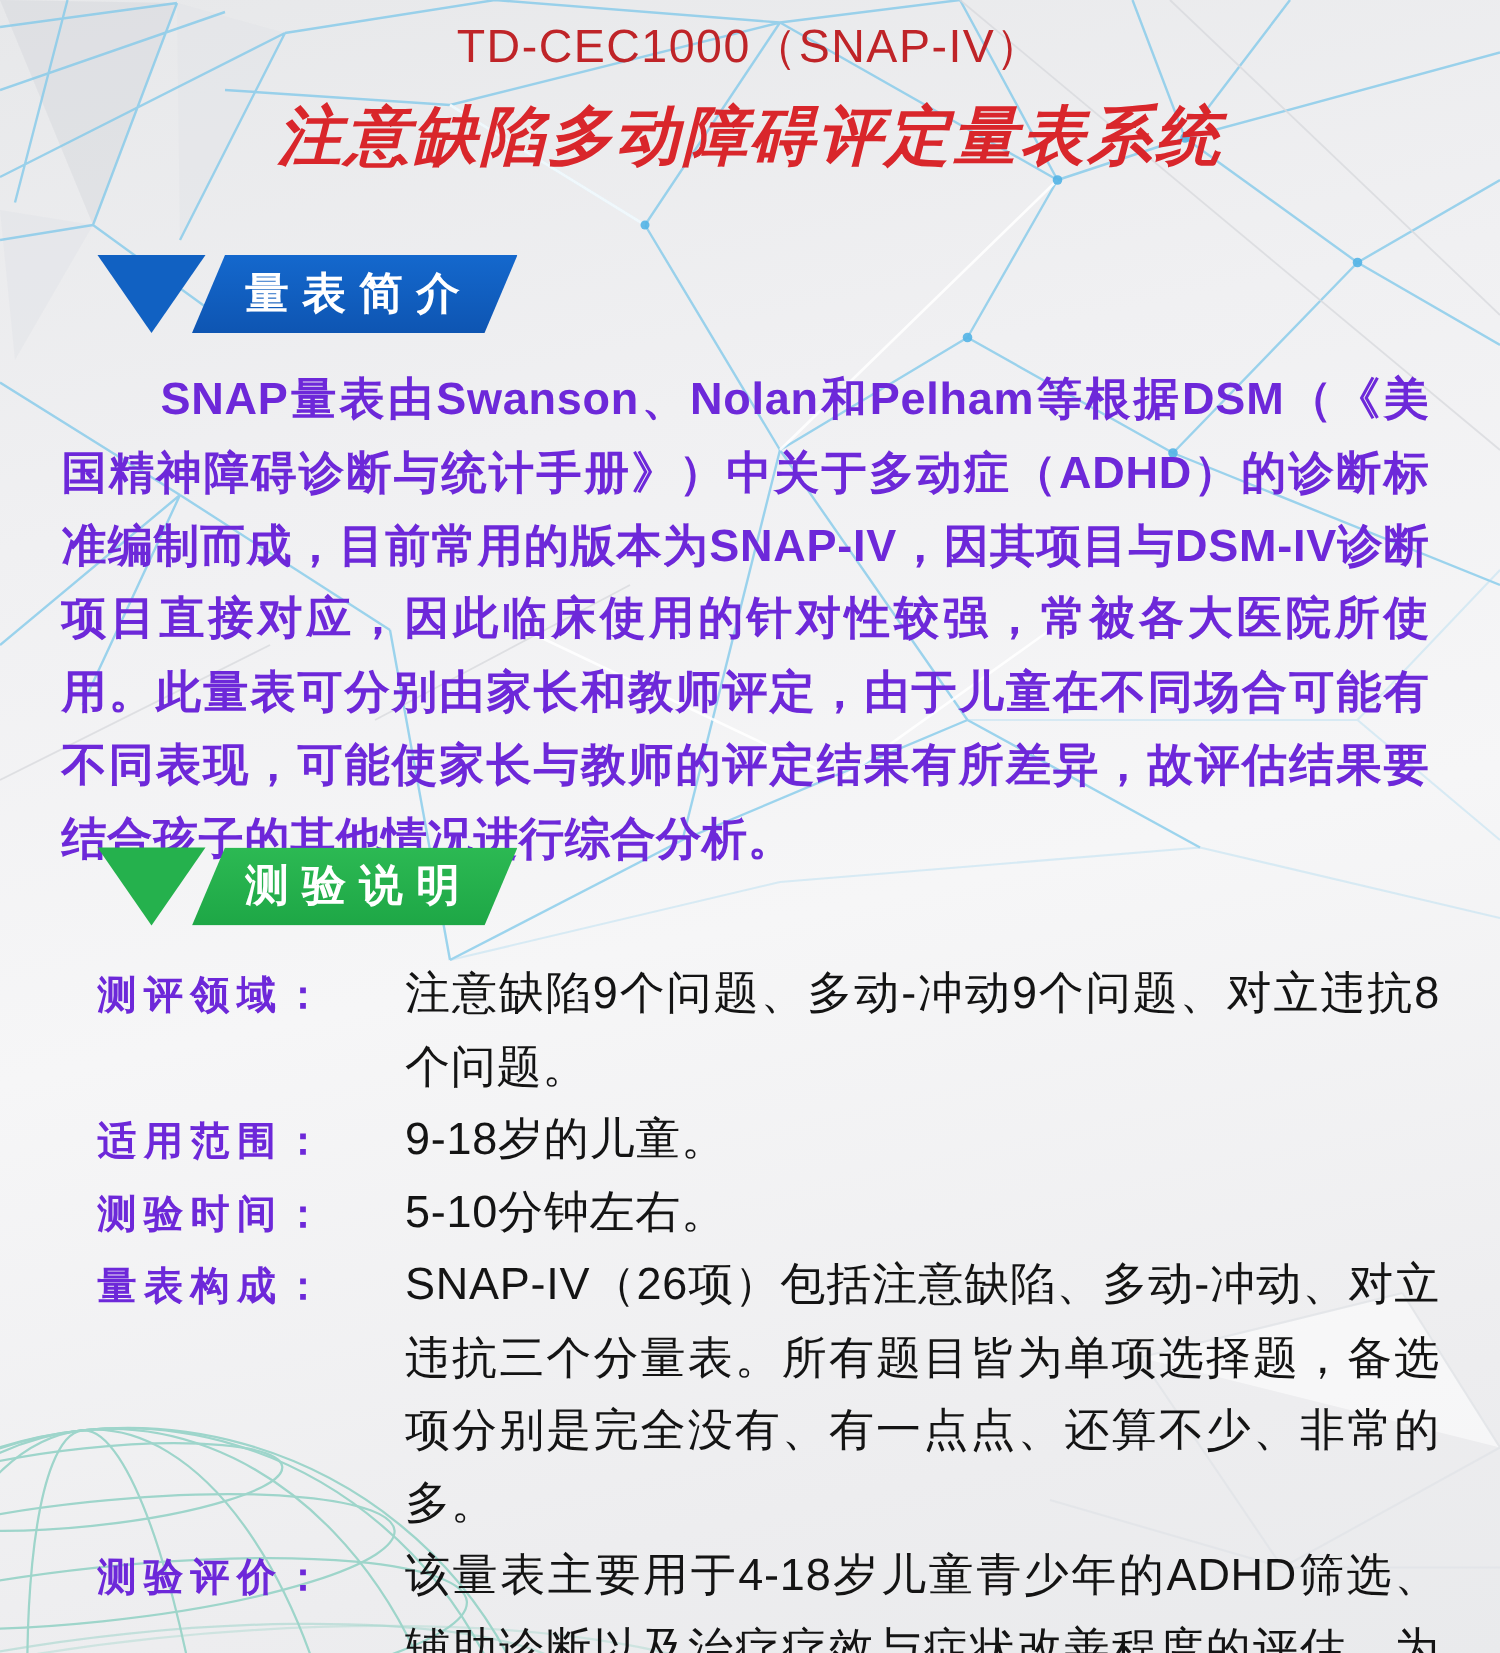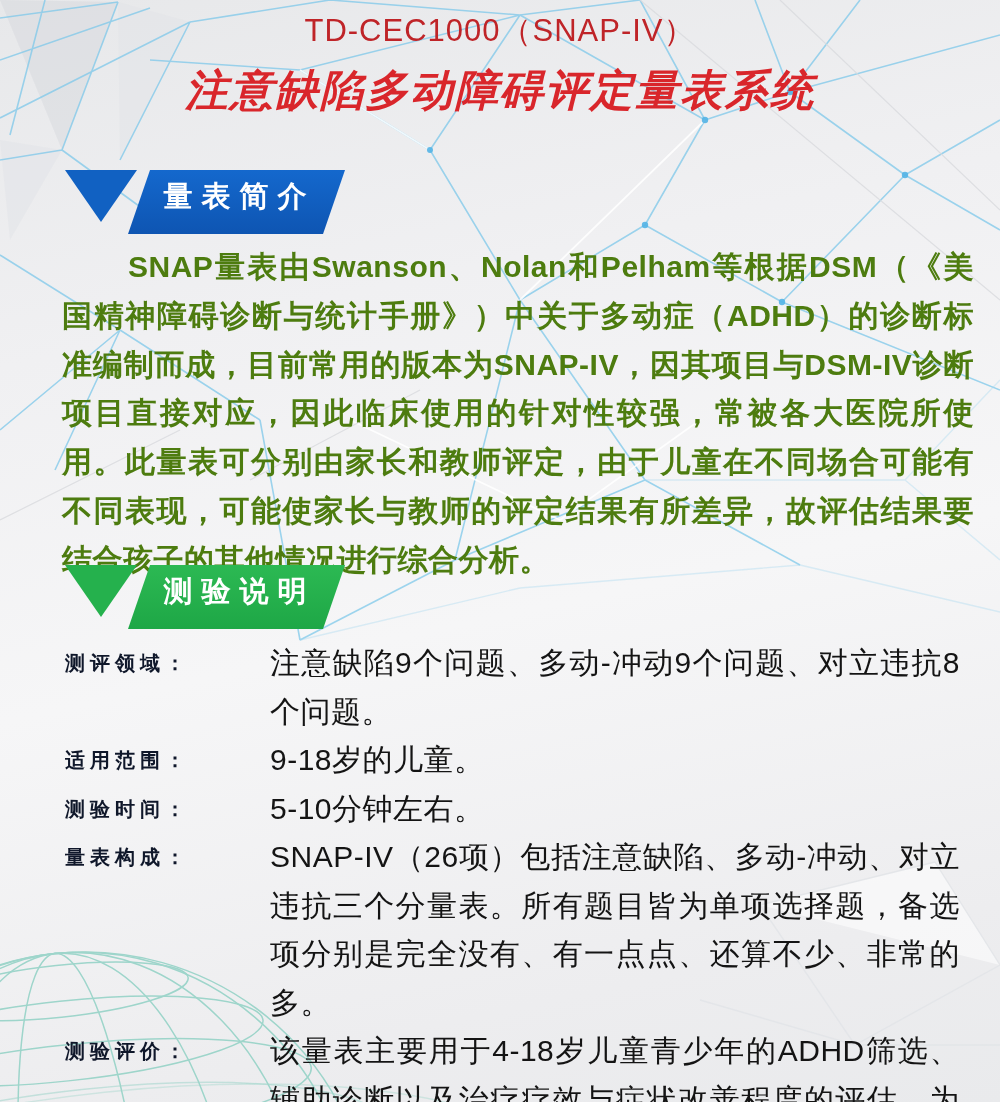--- a/index.html
+++ b/index.html
@@ -20,45 +20,45 @@
     left:0;top:62px;width:1000px;text-align:center;
     font-size:43px;font-weight:bold;letter-spacing:2px;color:#d9262b;font-style:italic;
   }
 
   .banner{position:absolute;left:65px;width:290px;height:52px;}
   .banner .tri{
     position:absolute;left:0;top:0;width:0;height:0;
     border-left:36px solid transparent;border-right:36px solid transparent;
   }
   .banner .band{
-    position:absolute;left:63px;top:0;width:217px;height:64px;
+    position:absolute;left:63px;top:0;width:217px;height:52px;
     clip-path:polygon(22px 0,100% 0,calc(100% - 22px) 100%,0 100%);
   }
   .banner .band .label{
     width:100%;height:52px;line-height:52px;text-align:center;
     padding-left:6px;box-sizing:border-box;
     color:#ffffff;font-size:29px;font-weight:bold;letter-spacing:9px;
   }
   .banner.blue{top:170px;}
   .banner.blue .tri{border-top:52px solid #1161c2;}
   .banner.blue .band{background:linear-gradient(180deg,#1468cd,#0e55b2);}
   .banner.green{top:565px;}
   .banner.green .tri{border-top:52px solid #25b14d;}
   .banner.green .band{background:linear-gradient(180deg,#2cb953,#1ea746);}
 
   .intro-paragraph{
-    left:62px;top:243px;width:912px;
-    font-size:30px;line-height:48.8px;font-weight:bold;color:#4d7c0f;
+    left:41px;top:243px;width:912px;
+    font-size:30px;line-height:48.8px;font-weight:bold;color:#6d28d9;
     text-align:justify;text-indent:2.2em;letter-spacing:0.5px;
   }
 
   .info-list{left:65px;top:639px;width:895px;}
   .info-item{display:flex;align-items:flex-start;}
   .info-item .item-label{
-    flex:0 0 205px;color:#0f172a;font-weight:bold;font-size:20px;
+    flex:0 0 205px;color:#6d28d9;font-weight:bold;font-size:26px;
     line-height:48.5px;letter-spacing:5px;white-space:nowrap;
   }
   .info-item .item-text{
     flex:1;color:#141414;font-weight:normal;font-size:30px;
     line-height:48.5px;text-align:justify;letter-spacing:0.5px;
   }
 </style>
 </head>
 <body>
 

